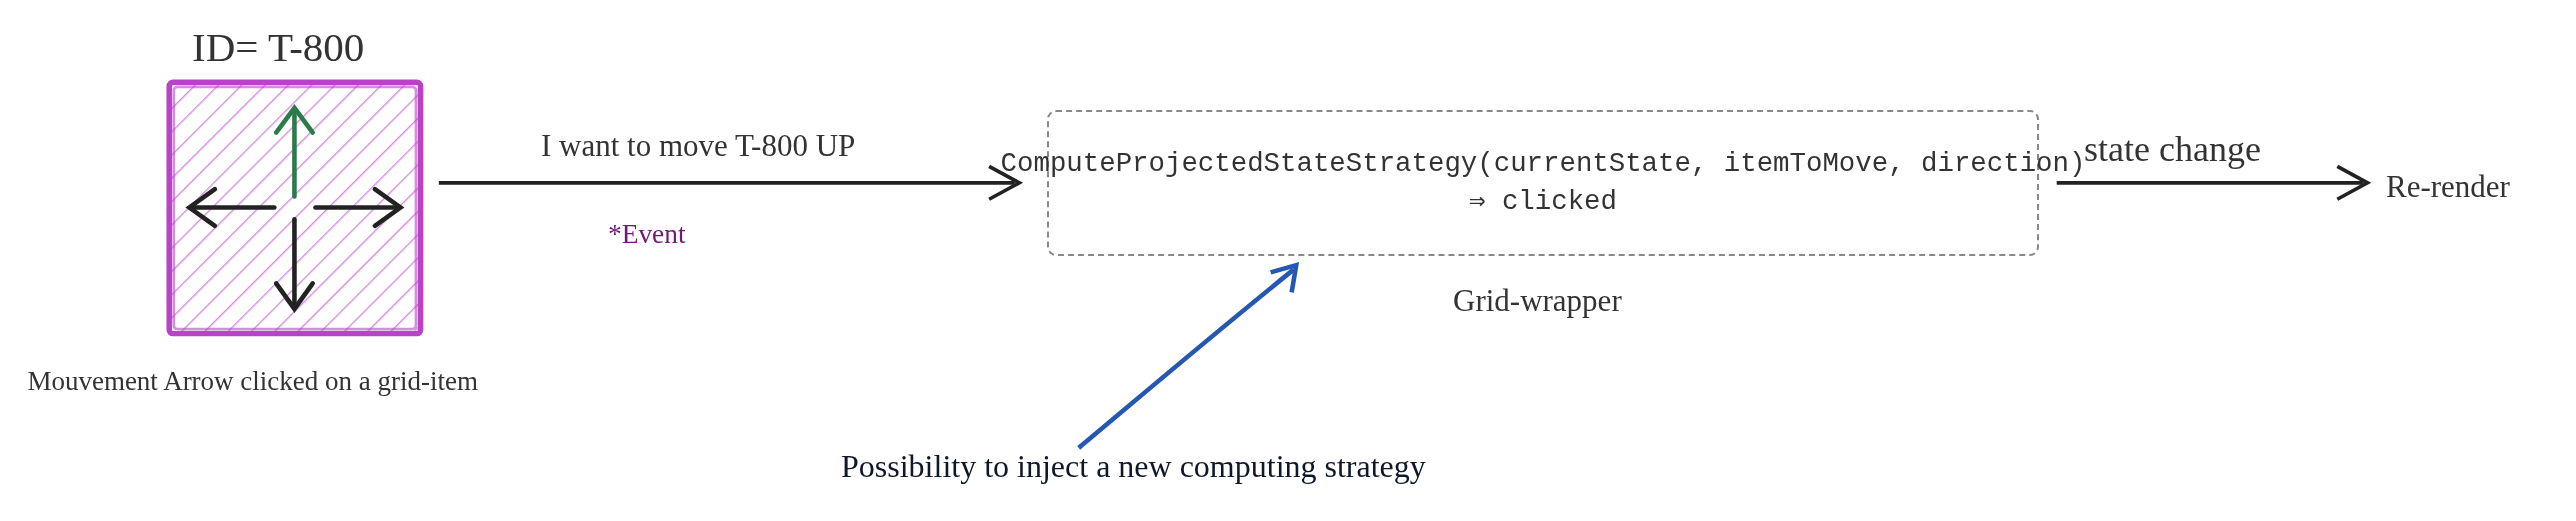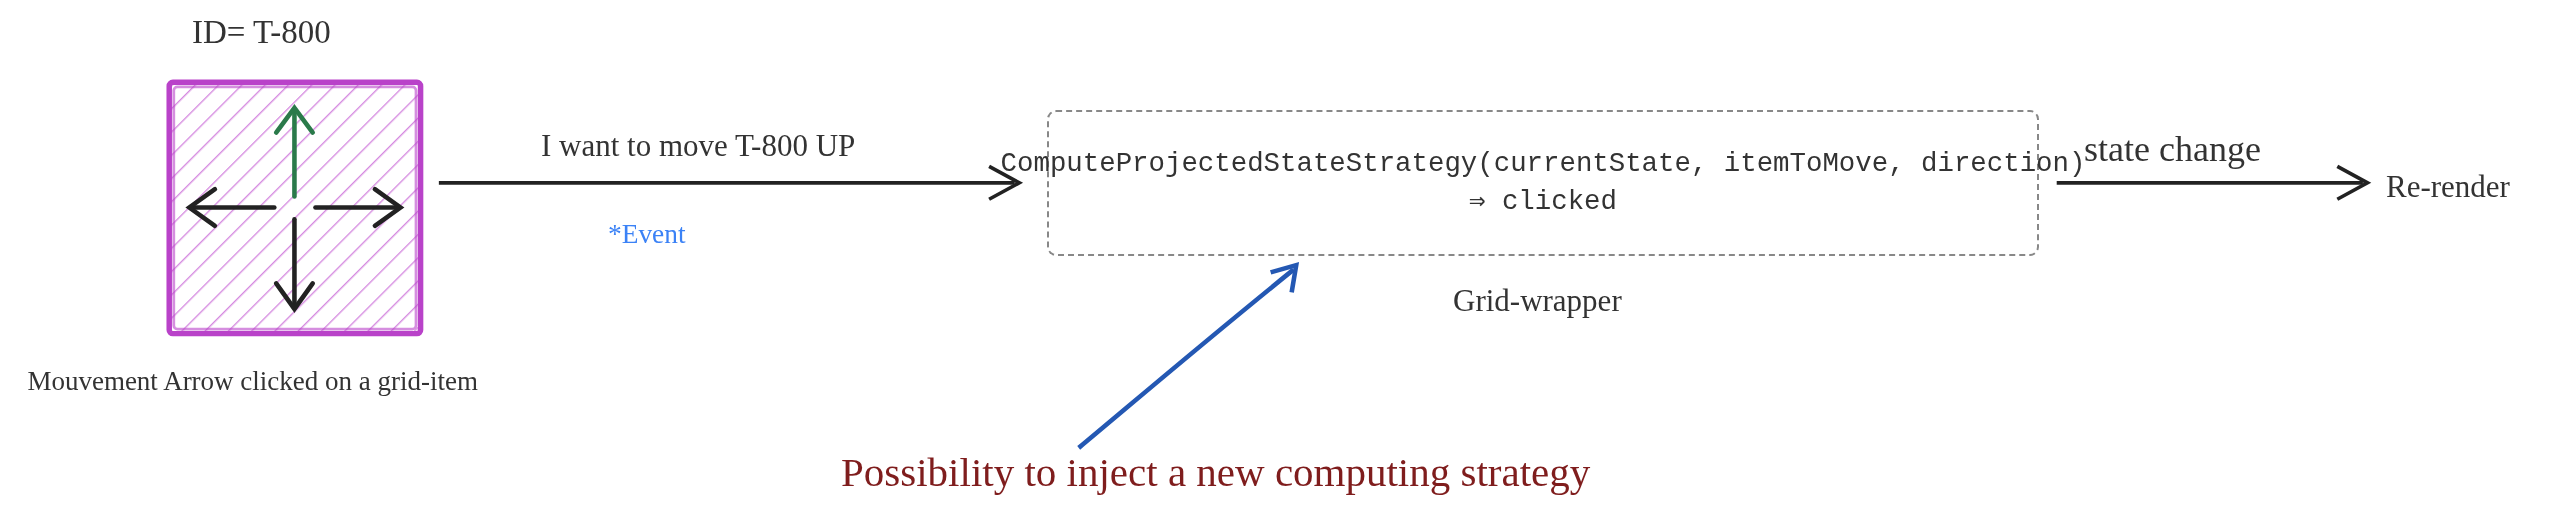--- a/index.html
+++ b/index.html
@@ -8,27 +8,27 @@
     padding: 0;
     width: 2576px;
     height: 521px;
     background: #ffffff;
     position: relative;
     font-family: "Comic Sans MS", "Segoe Script", cursive;
     color: #333;
   }
   .mono { font-family: "Courier New", Consolas, monospace; }
   .label { position: absolute; white-space: nowrap; }
-  .id-label { left: 192px; top: 14px; font-size: 33px; }
+  .id-label { left: 192px; top: 23px; font-size: 41px; }
   .caption-left { left: 27.4px; top: 366px; font-size: 27px; }
-  .event-note { left: 608px; top: 219px; font-size: 27.4px; color: #3b82f6; }
+  .event-note { left: 608px; top: 219px; font-size: 27.4px; color: #701a75; }
   .grid-wrapper-label { left: 1453px; top: 283px; font-size: 31px; }
   .state-change-label { left: 2084px; top: 128px; font-size: 36px; }
   .rerender-label { left: 2386px; top: 169px; font-size: 31px; }
-  .inject-label { left: 841px; top: 448px; font-size: 41px; color: #7f1d1d; }
+  .inject-label { left: 841px; top: 448px; font-size: 32px; color: #0f172a; }
   .arrow-label-1 { left: 541px; top: 128px; font-size: 31px; }
   .code-box {
     position: absolute;
     left: 1047px; top: 110px;
     width: 992px; height: 146px;
     border: 2.7px dashed #888;
     border-radius: 9.1px;
     display: flex;
     align-items: center;
     justify-content: center;

